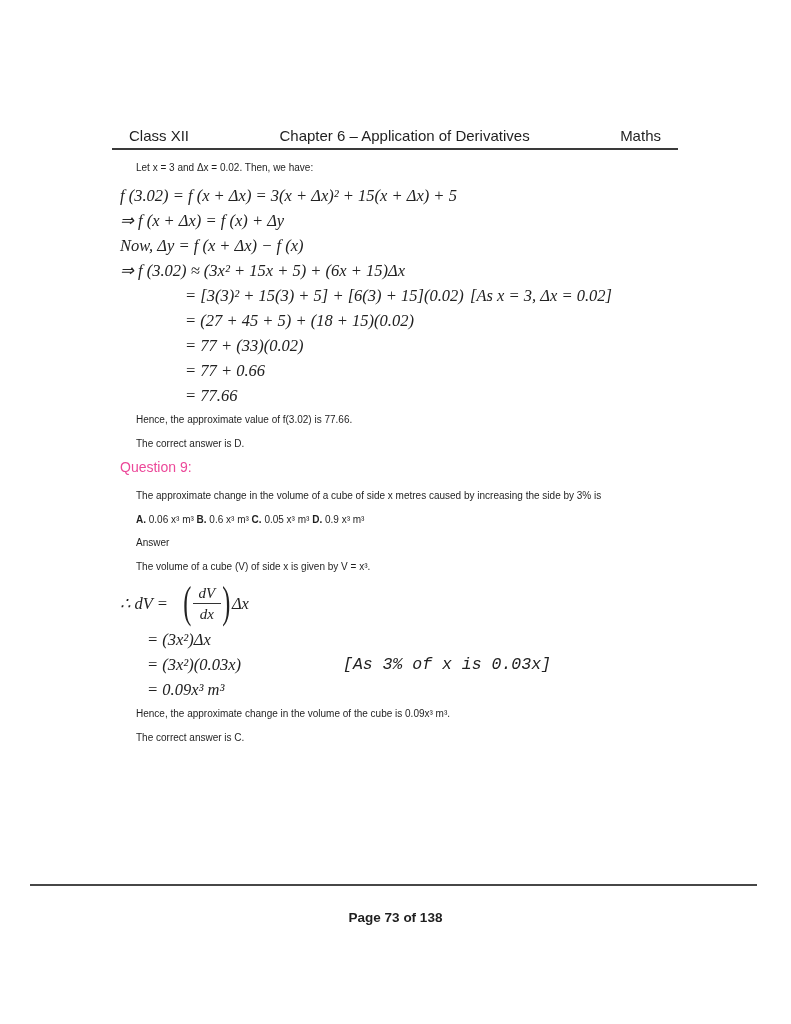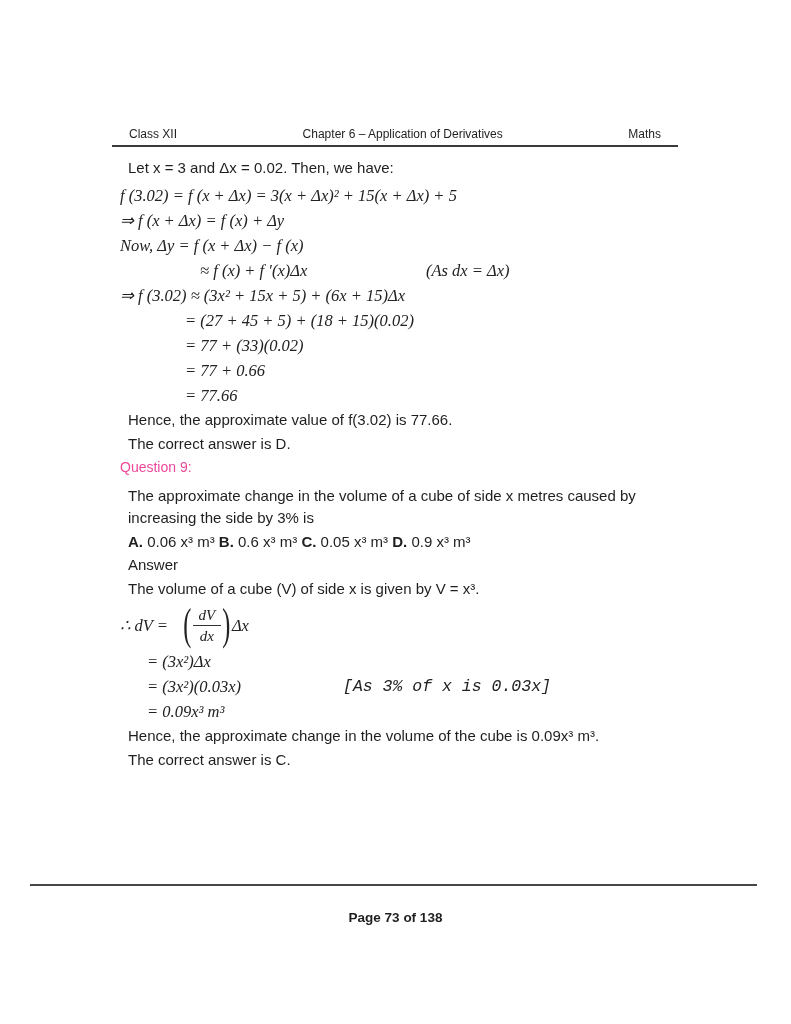--- a/index.html
+++ b/index.html
@@ -15,30 +15,30 @@
   
   .header {
     position: absolute;
     top: 127px;
     left: 112px;
     width: 532px;
     padding: 0 17px 4px 17px;
     border-bottom: 2px solid #3a3a3a;
     display: flex;
     justify-content: space-between;
-    font-size: 12px;
+    font-size: 15px;
   }
   
   .content {
     position: absolute;
     top: 157px;
     left: 120px;
     width: 560px;
   }
-  p.body { font-size: 15px; line-height: 21px; margin: 0 0 2px 8px; }
+  p.body { font-size: 10px; line-height: 21px; margin: 0 0 2px 16px; }
   p.intro { margin-bottom: 8px; }
   p.tall { line-height: 22px; }
   .math {
     font-family: "Liberation Serif", serif;
     font-style: italic;
     font-size: 16.5px;
     color: #222222;
   }
   .math-line { position: relative; line-height: 19px; margin: 0 0 6px 0; }
   .ind-a { padding-left: 80px; }
@@ -119,26 +119,26 @@
     <div>
       <div class="math-line math">
         <span>f (3.02) = f (x + Δx) = 3(x + Δx)² + 15(x + Δx) + 5</span>
       </div>
       <div class="math-line math">
         <span>⇒ f (x + Δx) = f (x) + Δy</span>
       </div>
       <div class="math-line math">
         <span>Now, Δy = f (x + Δx) − f (x)</span>
       </div>
-      <div class="math-line math ind-a">
-        <span>≈ f (x) + f ′(x)Δx</span>
-        <span class="note pos1">(As dx = Δx)</span>
-      </div>
       <div class="math-line math">
         <span>⇒ f (3.02) ≈ (3x² + 15x + 5) + (6x + 15)Δx</span>
+      </div>
+      <div class="math-line math ind-b">
+        <span>= [3(3)² + 15(3) + 5] + [6(3) + 15](0.02)</span>
+        <span class="note pos2">[As x = 3, Δx = 0.02]</span>
       </div>
       <div class="math-line math ind-b">
         <span>= (27 + 45 + 5) + (18 + 15)(0.02)</span>
       </div>
       <div class="math-line math ind-b">
         <span>= 77 + (33)(0.02)</span>
       </div>
       <div class="math-line math ind-b">
         <span>= 77 + 0.66</span>
       </div>

